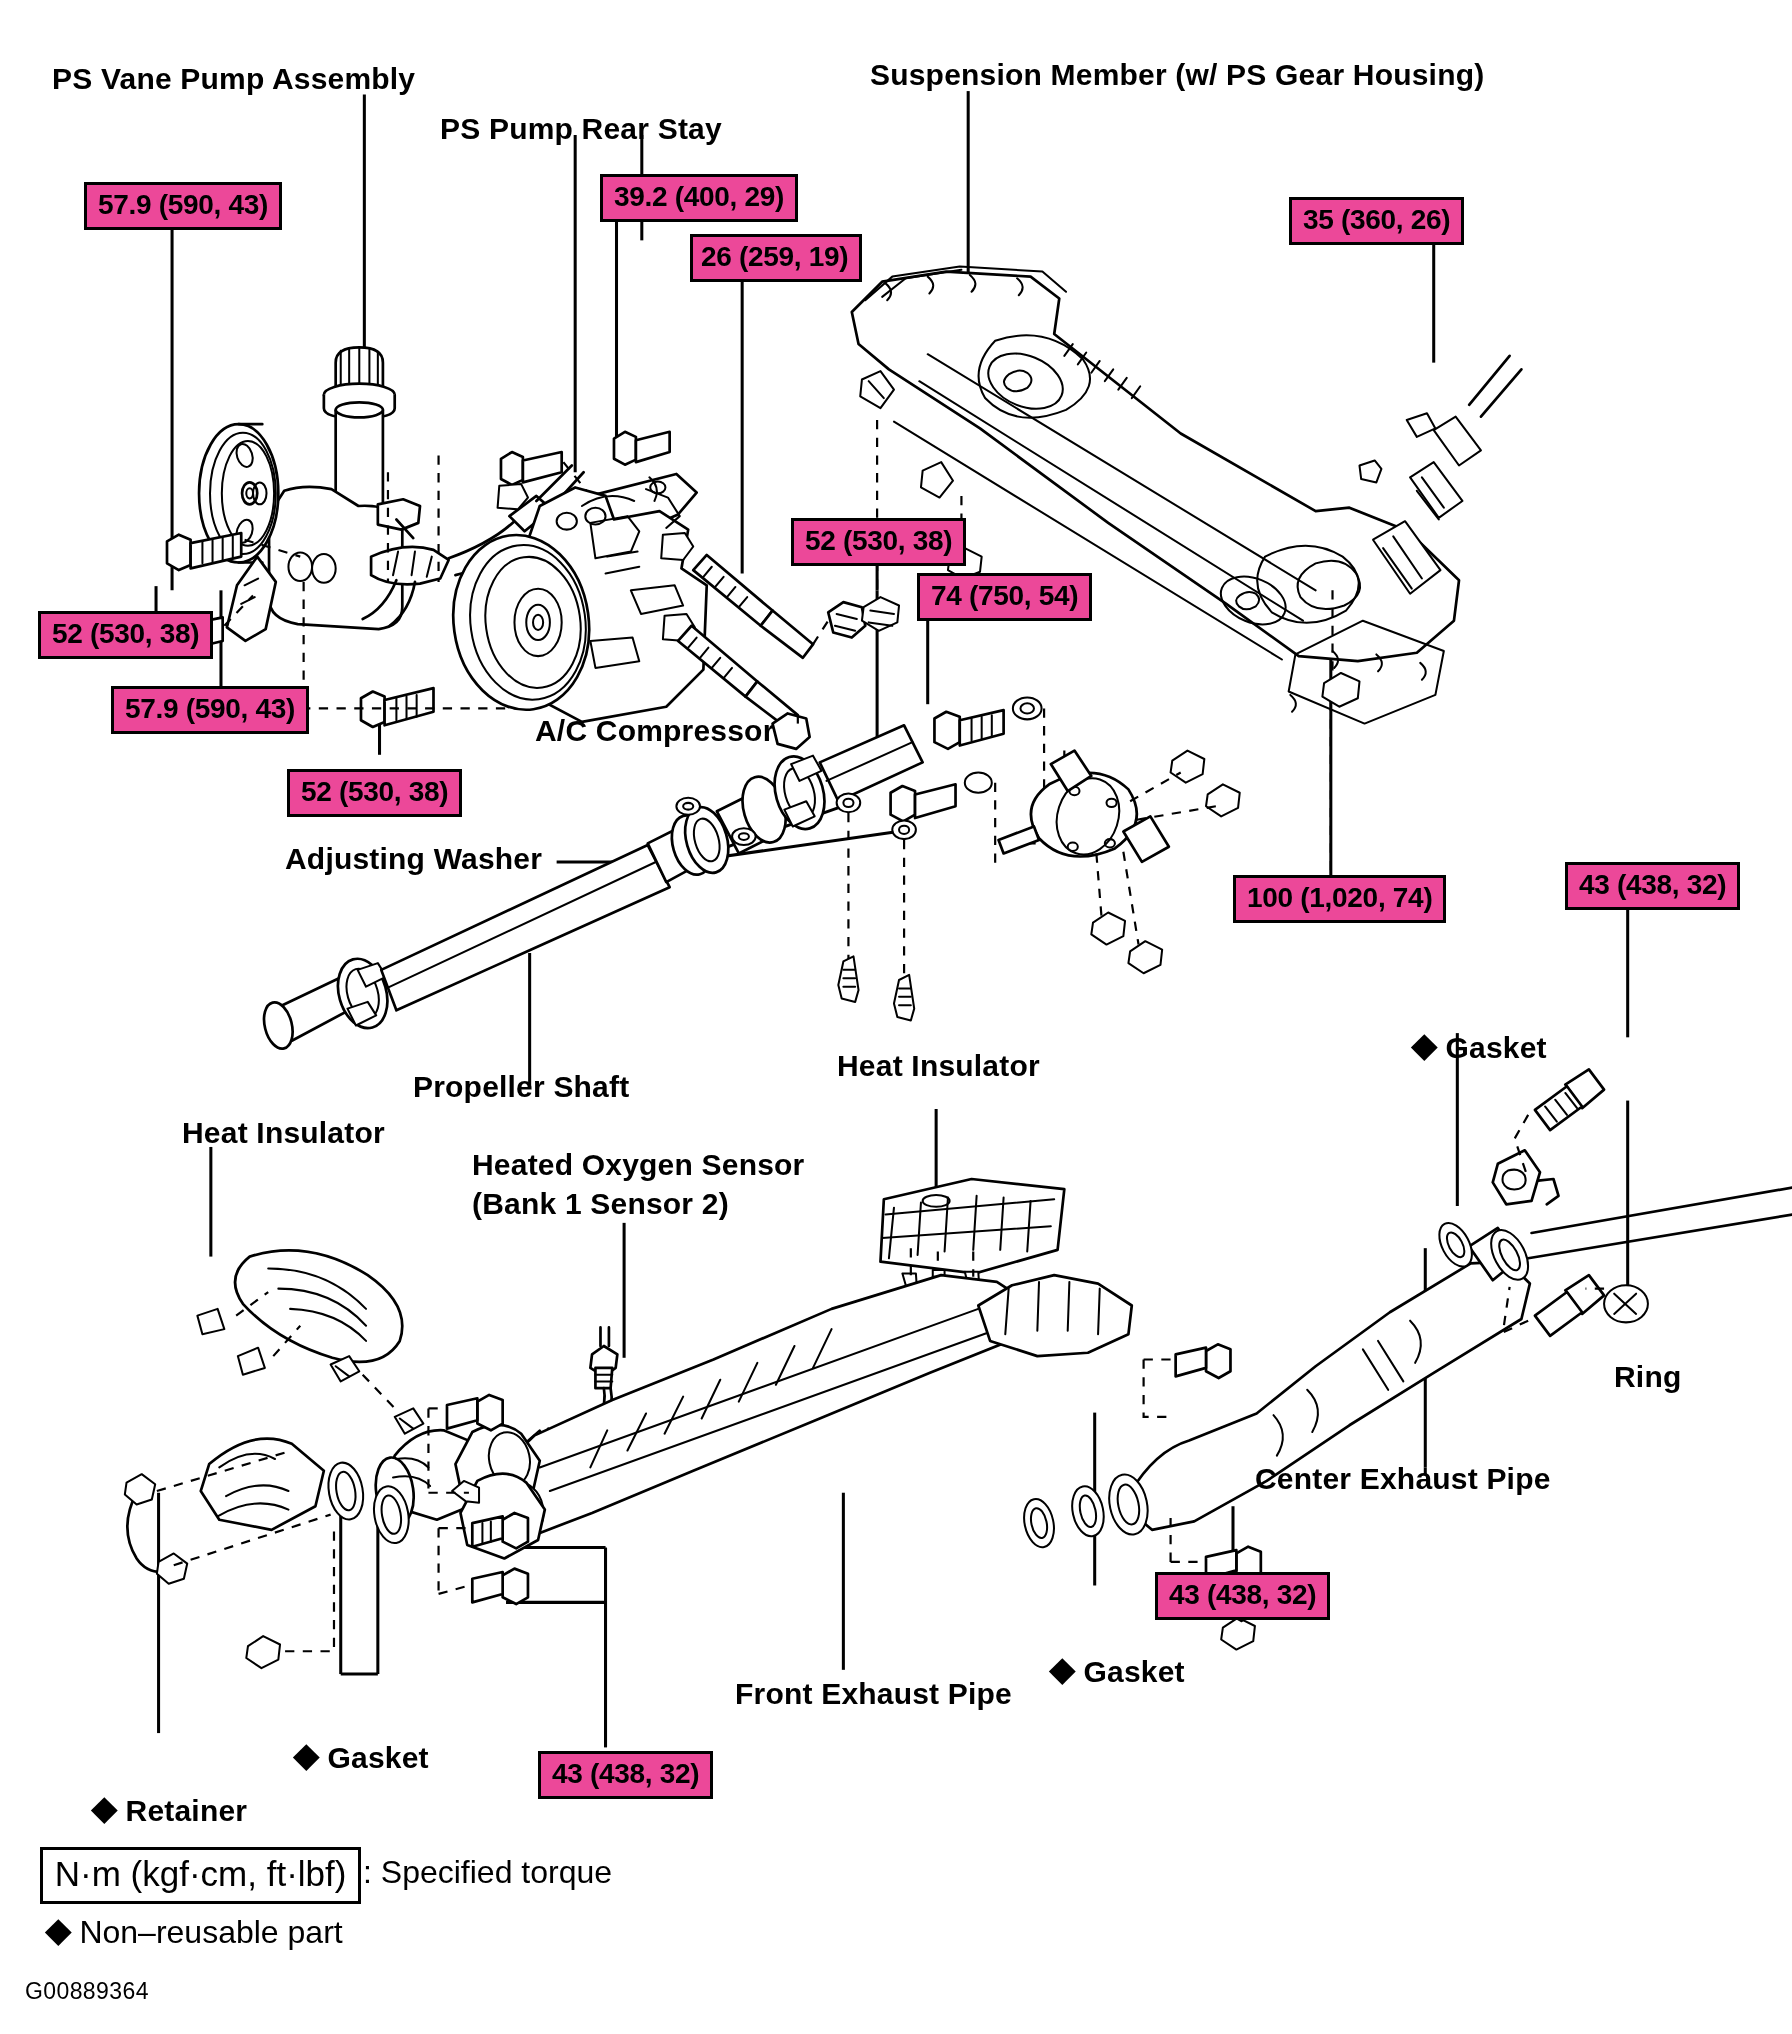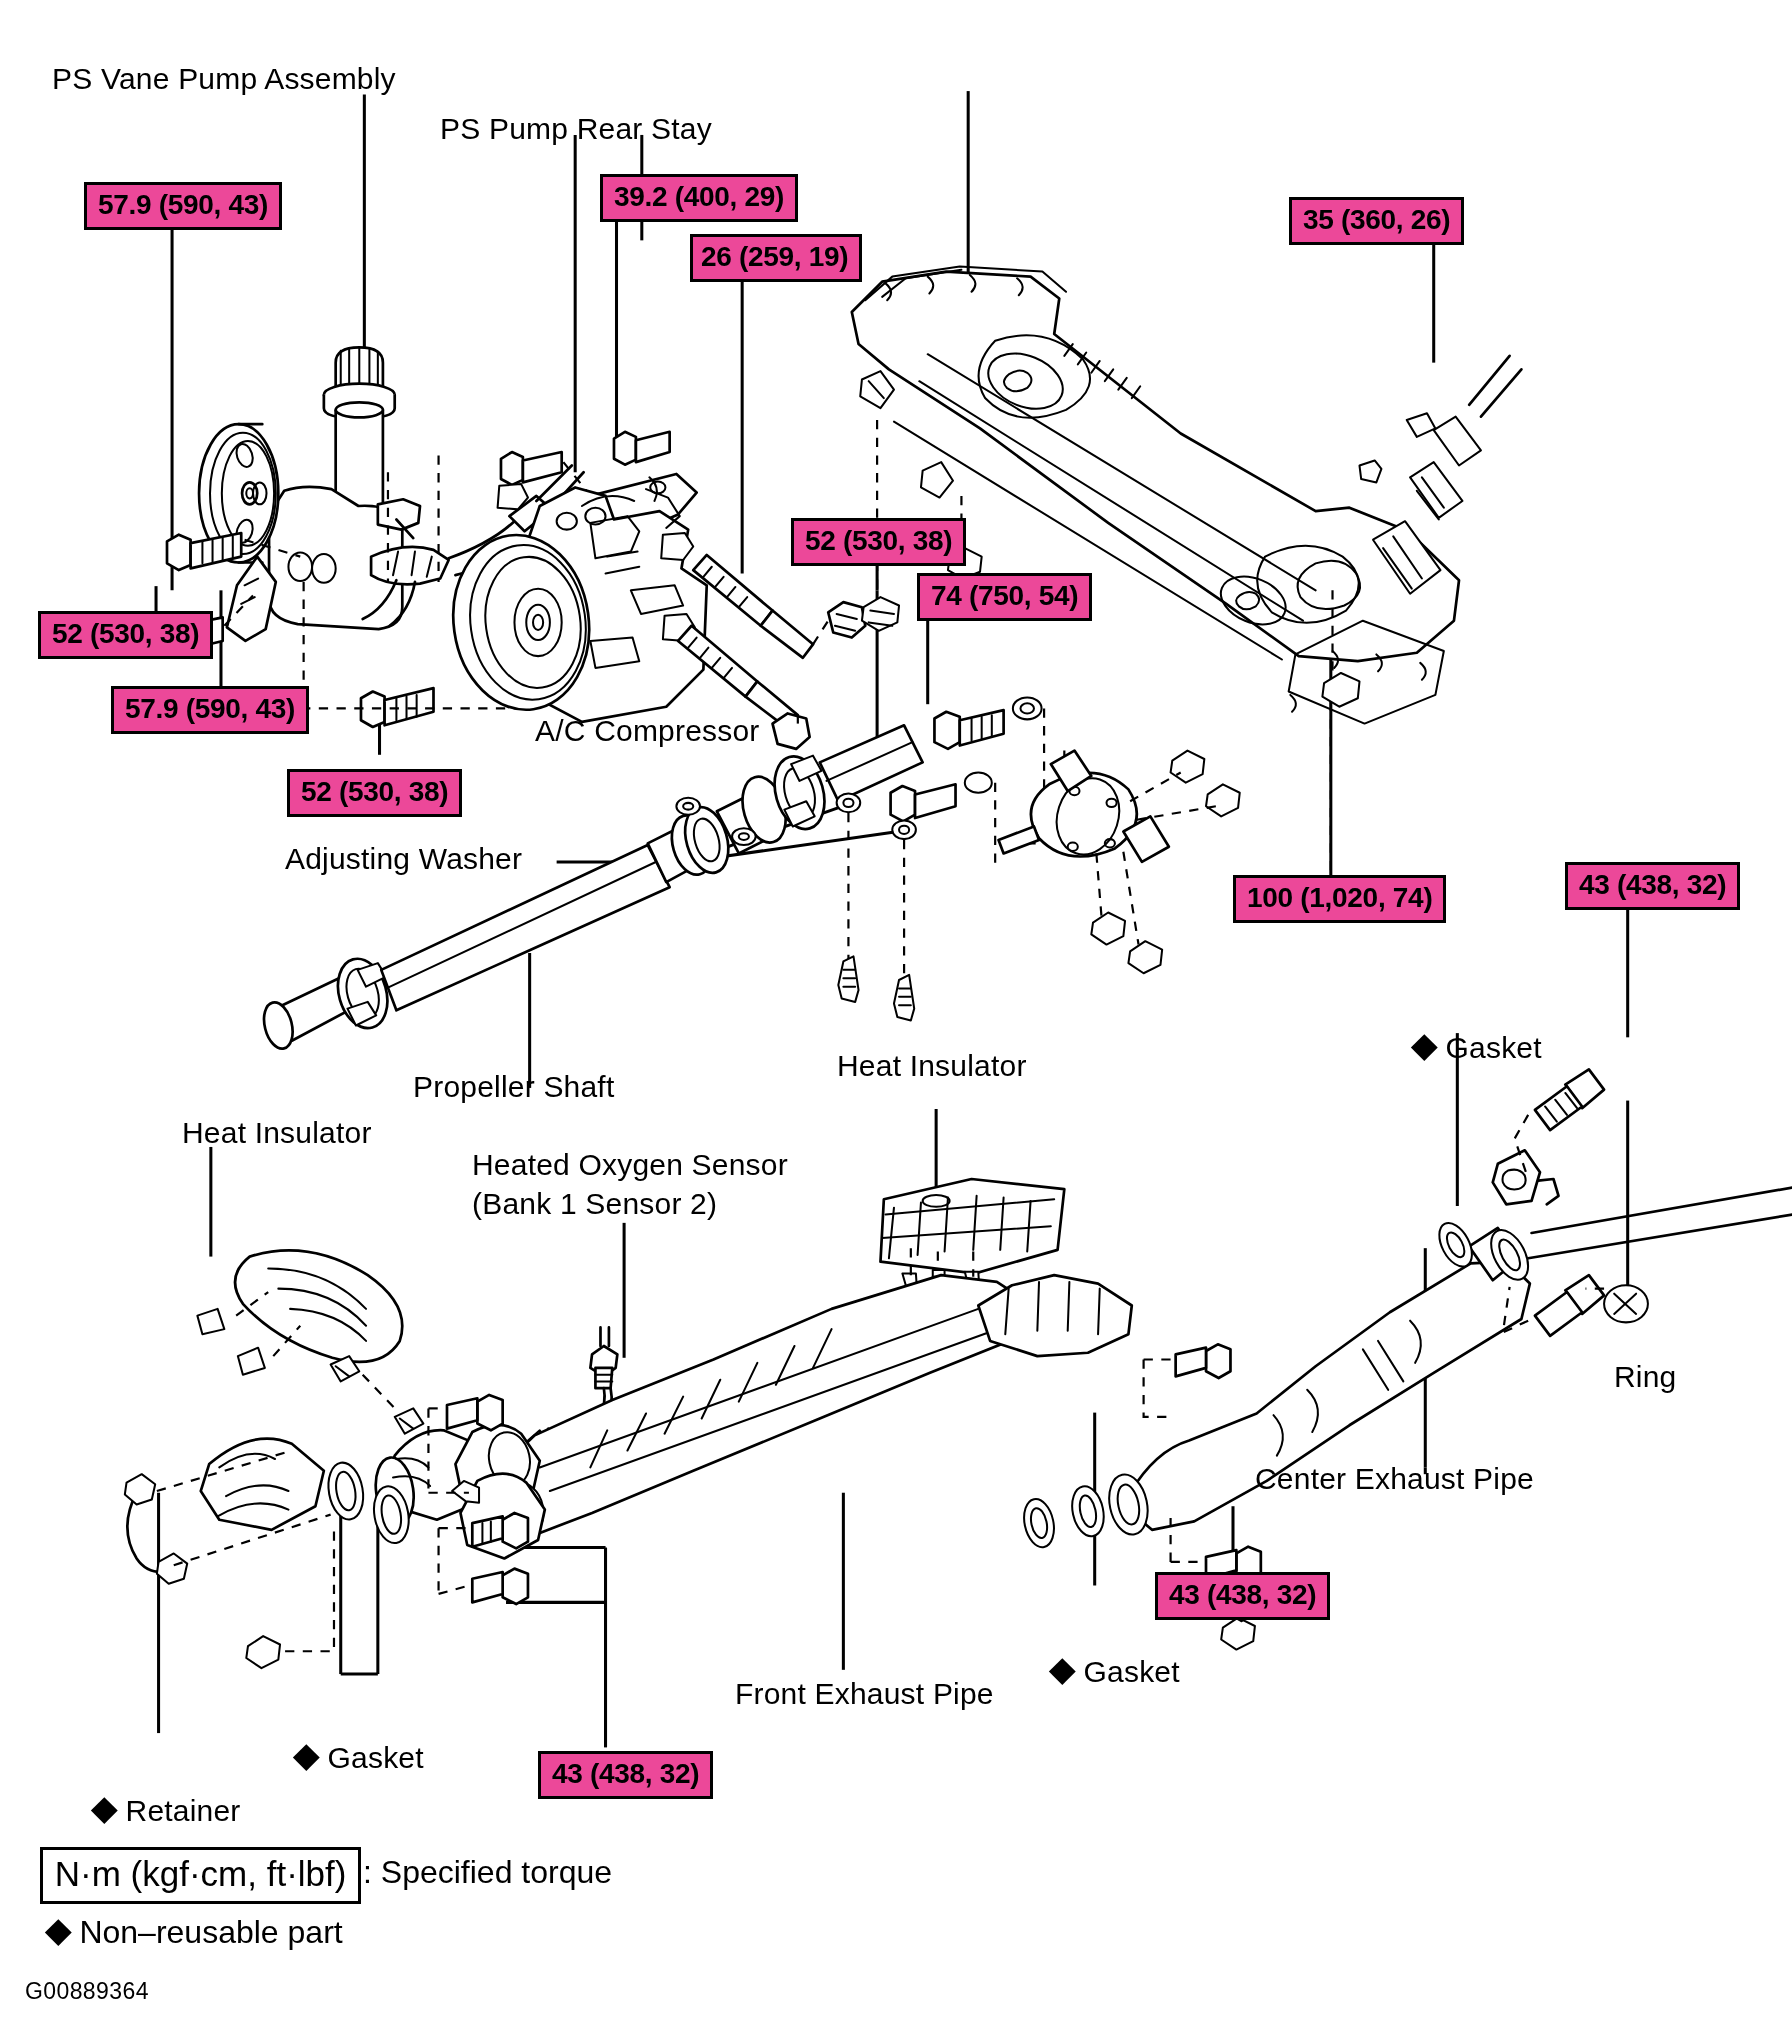--- a/index.html
+++ b/index.html
@@ -15,21 +15,21 @@
     overflow:hidden;
   }
   
   .lbl{
     position:absolute;
     font-size:30px;
     line-height:1.18;
     letter-spacing:0.2px;
     color:#000;
     white-space:pre;
-    font-weight:400;
+    font-weight:700;
   }
   
   .torque{
     position:absolute;
     border:3.4px solid #000;
     background:#ec4899;
     font-size:28px;
     font-weight:bold;
     padding:4.2px 11px 5.9px 11px;
     white-space:nowrap;
@@ -516,20 +516,21 @@
 
       <ellipse class="fillw2" cx="1232" cy="1806" rx="17" ry="29" transform="rotate(-12 1232 1806)"></ellipse>
       <ellipse class="stt" cx="1232" cy="1806" rx="9" ry="18" transform="rotate(-12 1232 1806)"></ellipse>
       <path class="fillw2" d="M1450 1930 l18 -12 l20 10 l-2 18 l-20 10 l-18 -12 z"></path>
       <path class="fillw" d="M1458 1892 l0 22 l14 8 l13 -8 l0 -24 l-13 -6 z"></path>
     </g>
   </svg>
 
   <div class="lbl" style="left:52px;  top:61px;">PS Vane Pump Assembly</div>
   <div class="lbl" style="left:440px; top:111px;">PS Pump Rear Stay</div>
+  <div class="lbl" style="left:870px;top:57px;">Suspension Member (w/ PS Gear Housing)</div>
   <div class="lbl" style="left:535px; top:713px;">A/C Compressor</div>
   <div class="lbl" style="left:285px; top:841px;">Adjusting Washer</div>
   <div class="lbl" style="left:413px; top:1069px;">Propeller Shaft</div>
   <div class="lbl" style="left:182px; top:1115px;">Heat Insulator</div>
   <div class="lbl" style="left:837px; top:1048px;">Heat Insulator</div>
 
   <div class="lbl" style="left:472px; top:1147px;">Heated Oxygen Sensor</div>
   <div class="lbl" style="left:472px; top:1186px;">(Bank 1 Sensor 2)</div>
 
   <div class="lbl" style="left:1381px;top:995px;">

